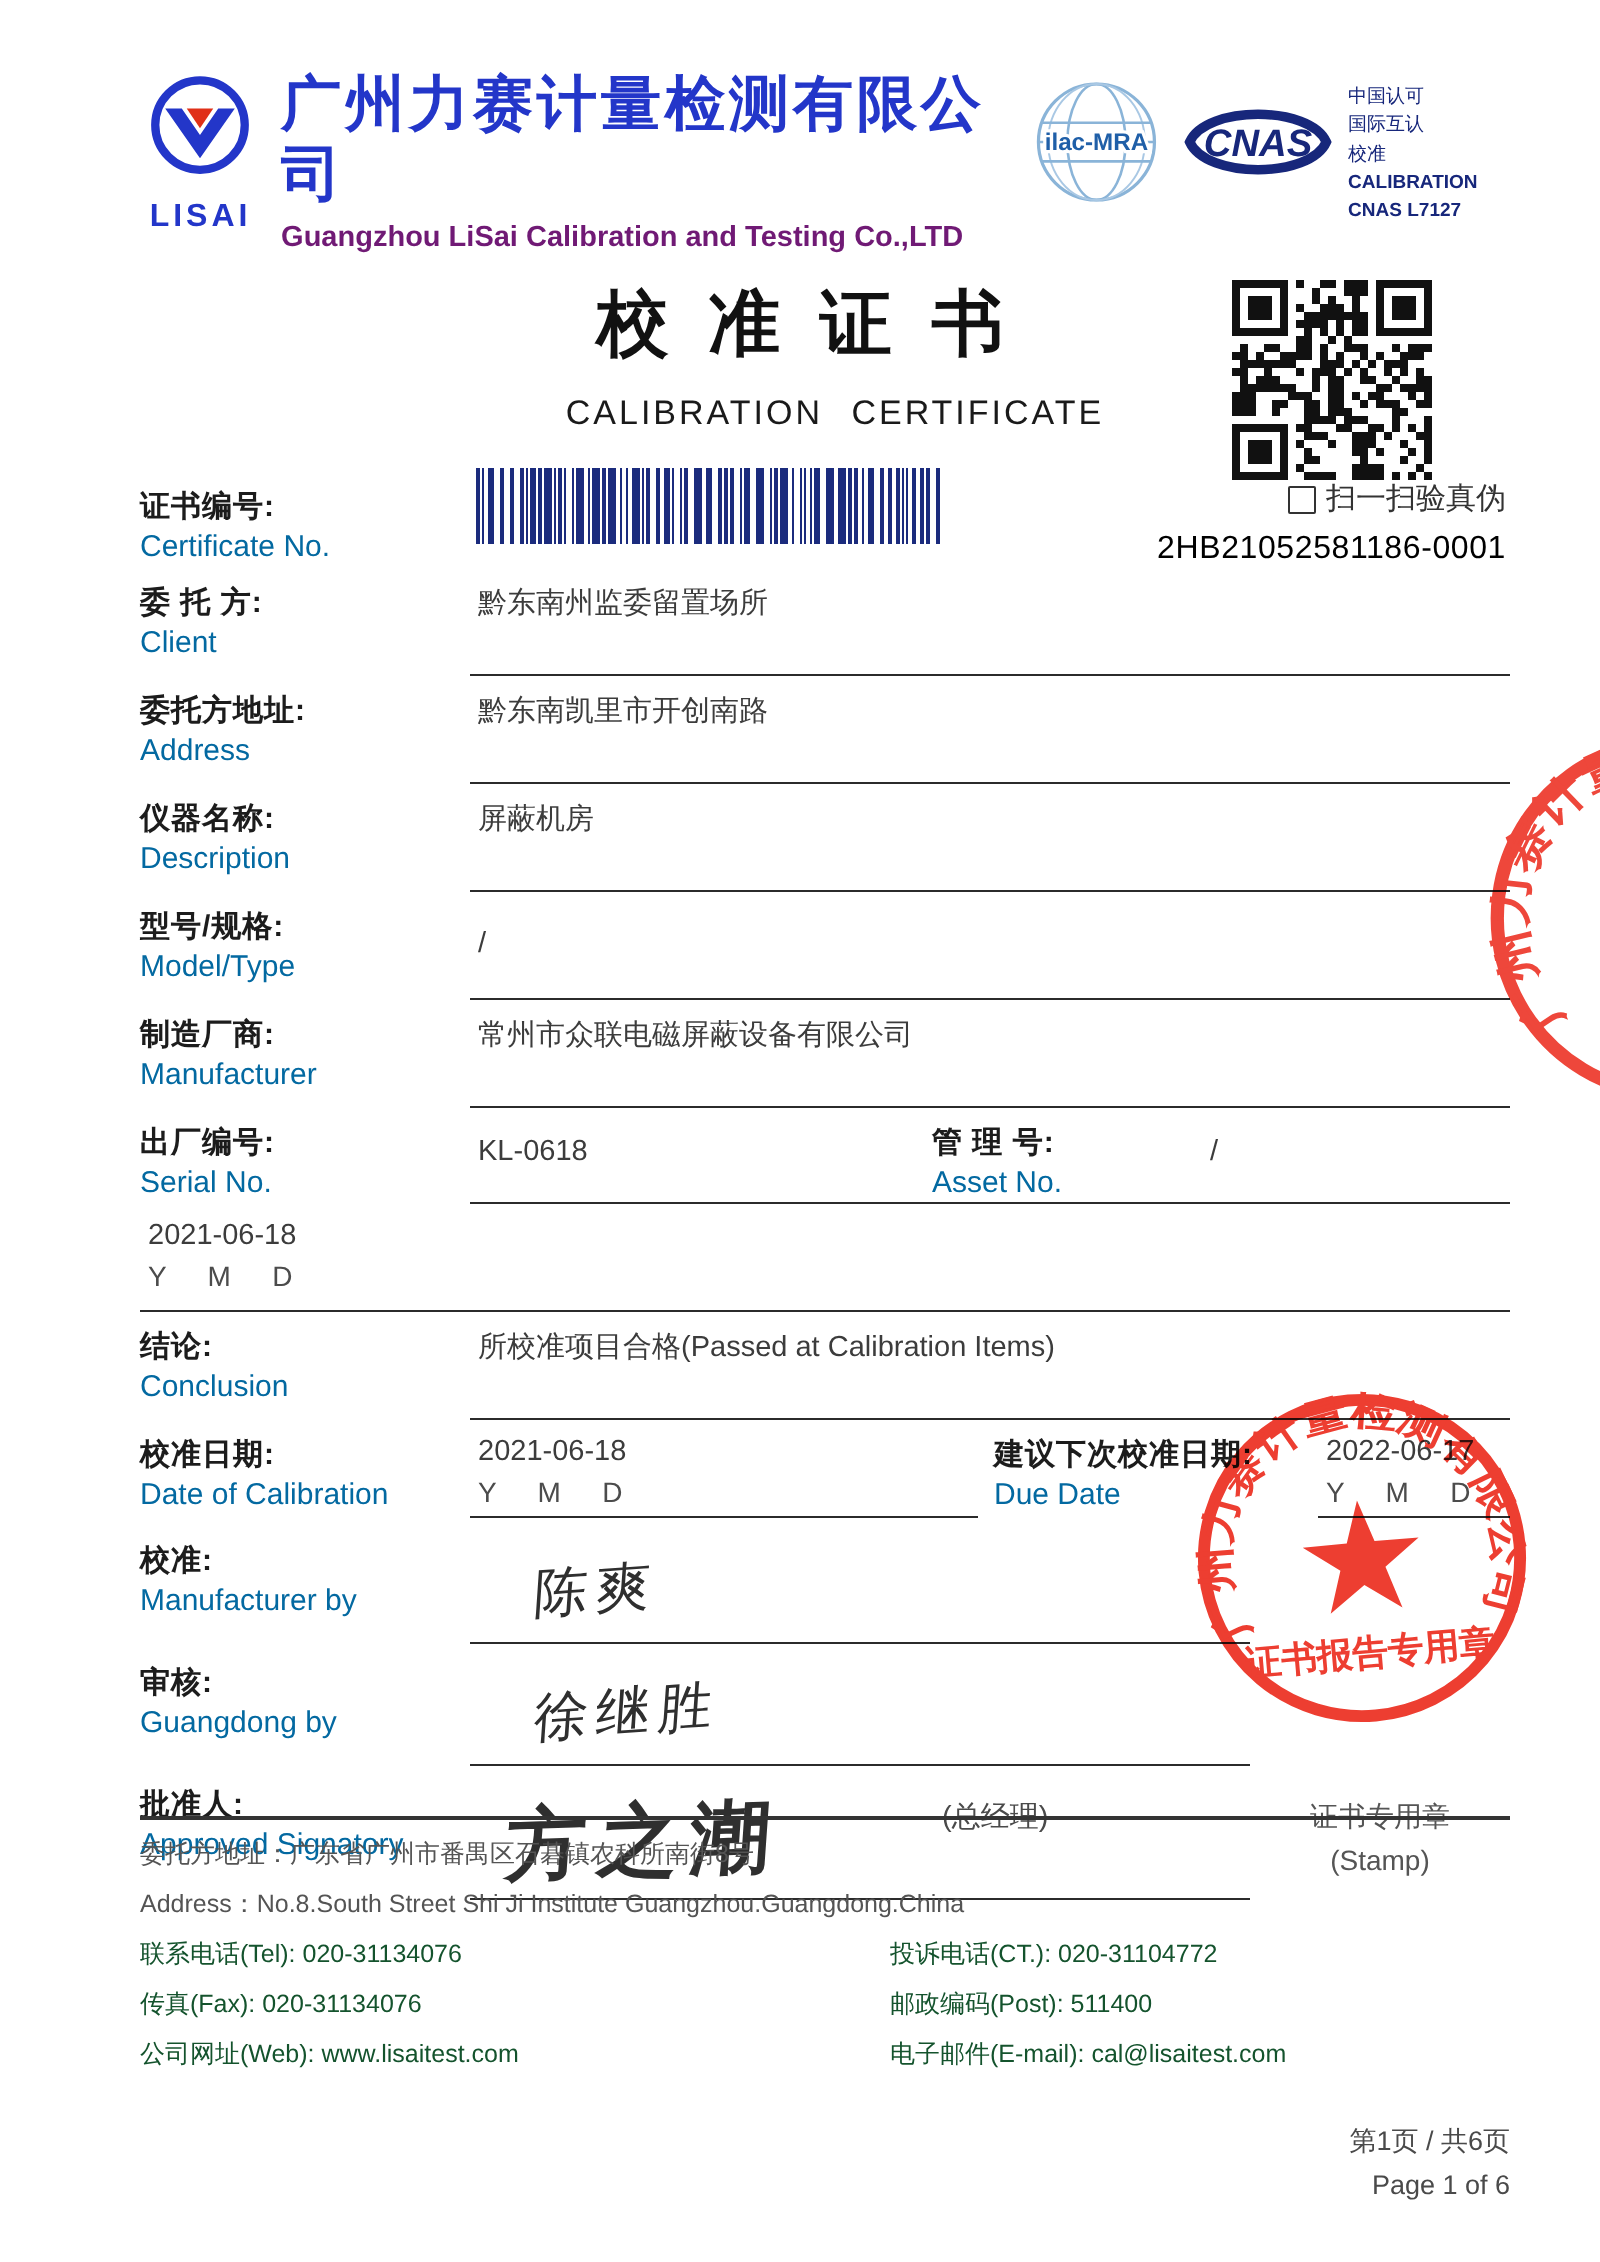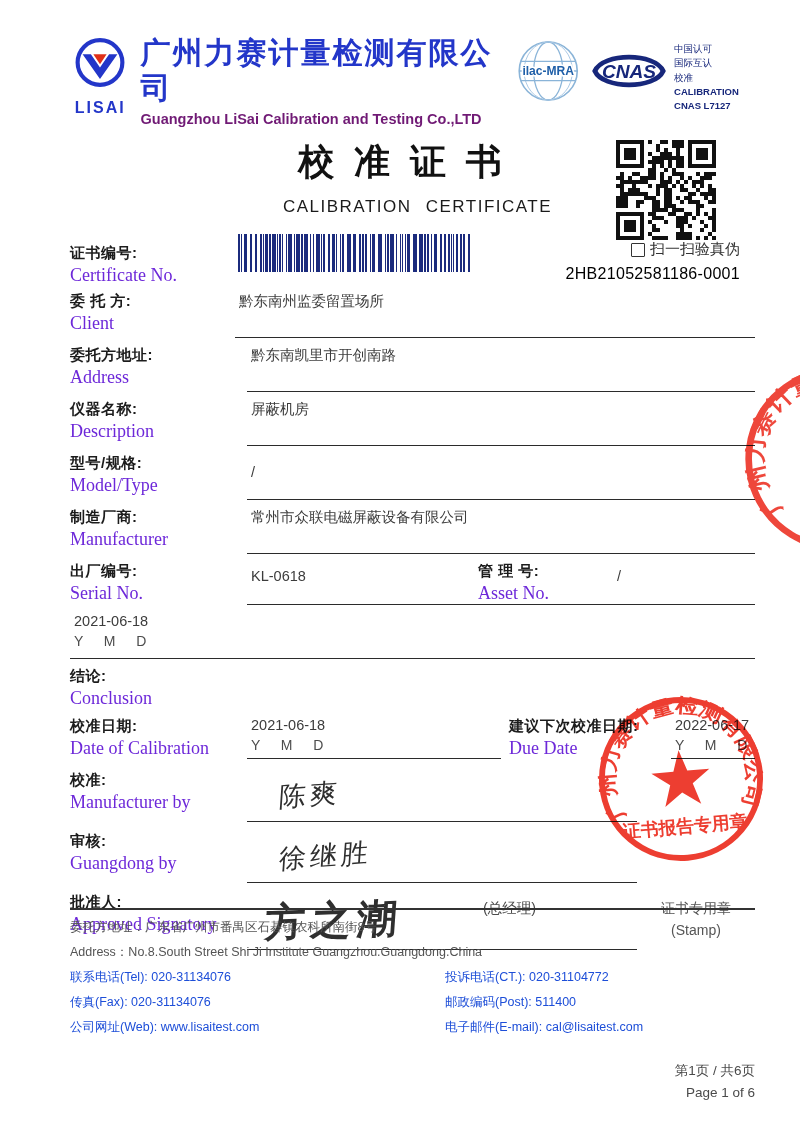--- a/index.html
+++ b/index.html
@@ -16,39 +16,39 @@
   .company-en{font-size:14.5px;font-weight:bold;color:#701a75;margin-top:6px;}
   .header-spacer{flex:1;}
   .accred{width:88px;font-size:9.5px;color:#17277b;line-height:1.5;margin-top:6px;}
   .accred .b{font-weight:bold;}
   
   .title-wrap{position:absolute;top:138px;left:0;width:100%;text-align:center;}
   .title-cn{font-size:36px;font-weight:bold;color:#111;letter-spacing:.55em;text-indent:.55em;}
   .title-en{font-size:17px;color:#1a1a1a;letter-spacing:1.5px;margin-top:10px;word-spacing:8px;padding-left:35px;}
   .qr{position:absolute;top:140px;left:616px;width:100px;height:100px;}
   
-  .cert-row{position:absolute;top:230px;left:70px;right:60px;display:flex;}
+  .cert-row{position:absolute;top:230px;left:70px;right:47px;display:flex;}
   .cert-label{width:168px;padding-top:14px;}
   .barcode{width:238px;height:38px;margin-top:4px;}
   .cert-right{flex:1;text-align:right;padding-top:10px;}
   .scan-line{font-size:15px;color:#333;display:inline-flex;align-items:center;gap:5px;}
   .scan-box{display:inline-block;width:12px;height:12px;border:1.6px solid #333;border-radius:1px;}
   .cert-no{font-size:16px;color:#000000;margin-top:4px;letter-spacing:.3px;}
   
   .fields{position:absolute;top:290px;left:70px;right:45px;}
   .frow{display:flex;align-items:stretch;}
   .flabel{width:165px;flex:none;padding-top:2px;}
   .lab-cn{font-size:15px;font-weight:bold;color:#1c1c1c;letter-spacing:.5px;}
-  .lab-en{font-size:18px;color:#6d28d9;margin-top:2px;font-family:Liberation Serif, serif;}
+  .lab-en{font-size:15px;color:#0369a1;margin-top:2px;}
   .fvalue{flex:1;border-bottom:1.5px solid #2b2b2b;padding:2px 2px 4px 4px;}
   .val{font-size:14.5px;color:#3c3c3c;}
   .sub{font-size:14px;color:#4c4c4c;margin-top:4px;word-spacing:1.2em;}
   .h47{min-height:41px;margin-bottom:0;}
   .frow{margin-bottom:0;}
-  .frow + .frow{margin-top:6px;gap:12px;}
+  .frow + .frow{margin-top:6px;}
   .split{display:flex;flex:1;border-bottom:1.5px solid #2b2b2b;}
   .split .cellA{width:225px;padding:2px 2px 4px 4px;}
   .split .cellB{width:135px;padding-top:2px;}
   .split .cellC{flex:1;padding:2px 2px 4px 4px;}
   .cal-wrap{display:flex;flex:1;}
   .cal-a{width:248px;border-bottom:1.5px solid #2b2b2b;padding:2px 2px 4px 4px;}
   .cal-b{width:162px;padding-top:2px;padding-left:8px;}
   .cal-c{flex:1;border-bottom:1.5px solid #2b2b2b;padding:2px 2px 4px 4px;}
   .sig-wrap{display:flex;flex:1;}
   .sig-a{width:382px;border-bottom:1.5px solid #2b2b2b;padding:0 4px;min-height:52px;position:relative;}
@@ -59,21 +59,21 @@
   .mgr{font-size:14.5px;color:#4a4a4a;width:150px;padding-top:8px;}
   .stamp-label{flex:1;text-align:center;font-size:14px;color:#555;padding-top:6px;line-height:1.6;}
   
   .stamp-main{position:absolute;top:694px;left:596px;width:170px;height:170px;opacity:.92;
               mix-blend-mode:multiply;transform:rotate(-5deg);}
   .stamp-edge{position:absolute;top:364px;left:742px;width:190px;height:190px;opacity:.88;
               mix-blend-mode:multiply;transform:rotate(-14deg);}
   
   .footer{position:absolute;top:908px;left:70px;right:45px;border-top:2px solid #333;padding-top:9px;}
   .f-line{font-size:12.5px;color:#545454;margin-bottom:8px;}
-  .f-grid{display:flex;font-size:12.5px;color:#1d4ed8;margin-bottom:8px;}
+  .f-grid{display:flex;font-size:12.5px;color:#14532d;margin-bottom:8px;}
   .f-grid .l{width:375px;}
   .pageno{position:absolute;right:45px;top:1060px;text-align:right;font-size:13.5px;color:#4a4a4a;line-height:1.6;}
 </style>
 </head>
 <body>
 
 <div class="page">
 
   <div class="header">
     <div class="logo-block">
@@ -504,20 +504,23 @@
           <div class="val">2021-06-18</div>
         <div class="sub">Y M D</div>
         </div>
     </div>
 
     <div class="frow">
       <div class="flabel">
           <div class="lab-cn">结论:</div>
         <div class="lab-en">Conclusion</div>
         </div>
+      <div class="fvalue h47">
+          <div class="val">所校准项目合格(Passed at Calibration Items)</div>
+        </div>
     </div>
 
     <div class="frow">
       <div class="flabel">
           <div class="lab-cn">校准日期:</div>
         <div class="lab-en">Date of Calibration</div>
         </div>
       <div class="cal-wrap h47">
         <div class="cal-a">
             <div class="val">2021-06-18</div>

